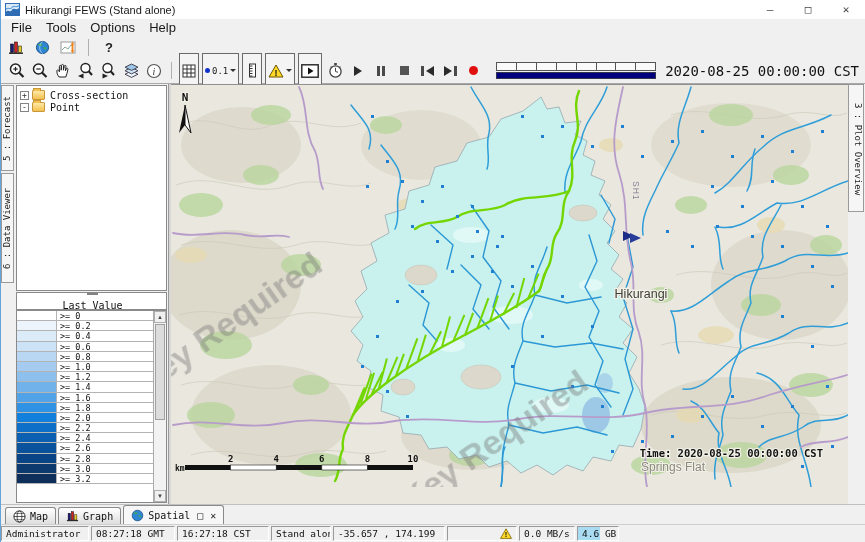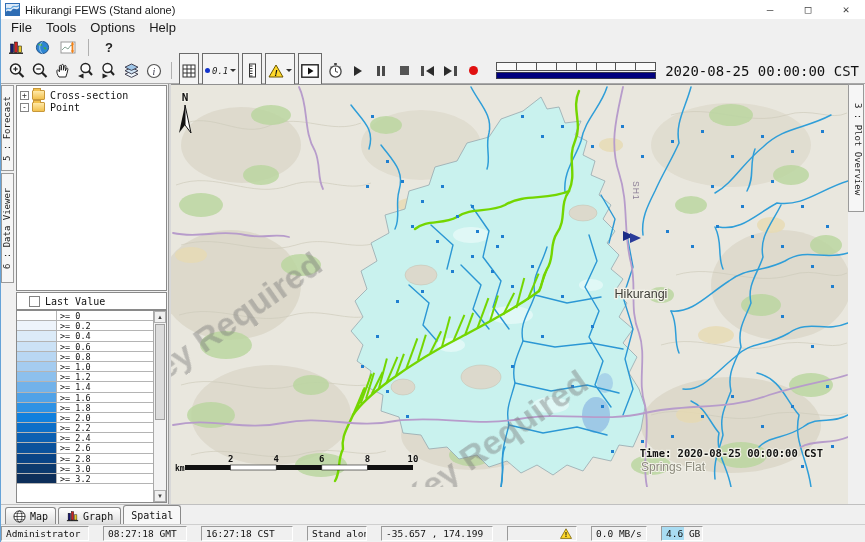--- a/index.html
+++ b/index.html
@@ -16,21 +16,21 @@
   
   .menubar { height:17px; background:#f0f0f0; display:flex; align-items:center; padding-left:3px; flex:0 0 auto; }
   .menuitem { font-size:13px; color:#1a1a1a; padding:1px 7px; }
 
   
   .toolbar1 { height:22px; display:flex; align-items:center; gap:6px; padding-left:5px; flex:0 0 auto; }
   .toolbar2 { height:26px; display:flex; align-items:center; gap:3px; padding:0 6px 0 5px; flex:0 0 auto; border-bottom:1px solid #a8a8a8; }
   .tbtn { display:flex; align-items:center; justify-content:center; height:20px; min-width:20px; }
   .sep { width:1px; height:17px; background:#b0b0b0; margin:0 4px; }
   .helpq { font-size:13px; font-weight:bold; color:#222; padding:0 6px; }
-  .boxbtn { border:1px solid #6a6a6a; background:#f4f4f4; height:35px; display:flex; align-items:center; justify-content:center; padding:0 2px; gap:2px;font-style:italic; }
+  .boxbtn { border:1px solid #6a6a6a; background:#f4f4f4; height:35px; display:flex; align-items:center; justify-content:center; padding:0 2px; gap:2px; }
   .ddcaret { width:0; height:0; border:3px solid transparent; border-top-color:#333; margin-top:3px; }
   .ddtext { font-family:"DejaVu Sans Mono",monospace; font-size:9px; color:#222; }
   .bluedot { width:5px; height:5px; border-radius:50%; background:#1133cc; }
   .tri { width:0; height:0; border-style:solid; }
   .tri.r { border-width:5px 0 5px 8px; border-color:transparent transparent transparent #2b2b2b; }
   .tri.l { border-width:5px 8px 5px 0; border-color:transparent #2b2b2b transparent transparent; }
   .pbar { width:3px; height:10px; background:#4a4a4a; }
   .stopsq { width:9px; height:9px; background:#555; }
   .rec { width:9px; height:9px; border-radius:50%; background:#e01010; }
   .pair { display:flex; gap:2px; align-items:center; }
@@ -54,46 +54,46 @@
   .trow { display:flex; align-items:center; height:12px; gap:3px; white-space:nowrap; }
   .expander { width:9px; height:9px; border:1px solid #848484; background:#fff; font-size:8px; line-height:7px; text-align:center; color:#333; flex:0 0 auto; }
   .folder { width:13px; height:10px; background:linear-gradient(#ffe9a8,#f2c14e); border:1px solid #c8983a; border-radius:1px; position:relative; flex:0 0 auto; }
   .folder::before { content:''; position:absolute; top:-3px; left:0; width:6px; height:2px; background:#f2c14e; border:1px solid #c8983a; border-bottom:none; }
   .bullet { width:6px; height:6px; border-radius:50%; background:#3a3a42; flex:0 0 auto; margin-left:2px; }
   .tlabel { padding:0 2px; color:#111; }
   .tlabel.sel { background:#2e64c8; color:#fff; }
   .kids { margin-left:8px; border-left:1px dotted #999; padding-left:0; }
   .kids .trow::before { content:''; width:7px; border-top:1px dotted #999; }
 
-  .lvrow { height:18px; background:#fff; border:1px solid #8a8a8a; margin:0 1px; display:flex; align-items:center; gap:5px; padding-left:12px; font-family:"DejaVu Sans Mono",monospace; font-size:10px; color:#111; }
+  .lvrow { height:18px; background:#fff; border:1px solid #8a8a8a; margin:0 1px; display:flex; align-items:center; gap:5px; padding-left:2px; font-family:"DejaVu Sans Mono",monospace; font-size:10px; color:#111;flex-direction:column; }
   .cbbox { width:11px; height:11px; background:#fff; border:1px solid #828282; }
   .legendwrap { flex:1; margin:0 1px 1px 1px; border:1px solid #8a8a8a; background:#fff; display:flex; min-height:0; overflow:hidden; }
   .legendtable { flex:1; overflow:hidden; }
   .lrow { display:flex; height:10.2px; border-bottom:1px solid #b4b4b4; }
   .lswatch { width:40px; border-right:1px solid #b4b4b4; flex:0 0 auto; }
   .llabel { font-family:"DejaVu Sans Mono",monospace; font-size:8.5px; line-height:10px; color:#111; padding-left:3px; }
   .vscroll { width:13px; background:#f2f2f2; border-left:1px solid #aaa; display:flex; flex-direction:column; flex:0 0 auto; }
   .sarrow { height:12px; background:#f0f0f0; border:1px solid #b0b0b0; font-size:6px; text-align:center; line-height:10px; color:#444; }
   .sthumb { height:96px; margin:1px; background:#dcdcdc; border:1px solid #a0a0a0; }
   .strack { flex:1; }
   .vsplit { width:2px; background:#d8d8d8; flex:0 0 auto; }
   .mapwrap { flex:1; position:relative; background:#e9e7de; border-top:1px solid #909090; overflow:hidden; }
   .mapwrap svg { display:block; }
 
   
   .tabbar { height:20px; background:#f0f0f0; display:flex; align-items:flex-end; gap:2px; padding-left:4px; flex:0 0 auto; border-top:1px solid #c0c0c0; }
   .btab { display:flex; align-items:center; gap:4px; height:17px; border:1px solid #8a8a8a; border-bottom:none; border-radius:3px 3px 0 0; background:linear-gradient(#ffffff,#dedede); padding:0 7px; font-family:"DejaVu Sans Mono",monospace; font-size:10px; color:#111; }
-  .btab.active { height:19px; background:#f7f7f7;flex-direction:column; }
+  .btab.active { height:19px; background:#f7f7f7; }
   .tabglyph { font-size:10px; font-weight:bold; color:#222; margin-left:3px; font-family:"DejaVu Sans Mono",monospace; }
 
   .logsrow { height:18px; display:flex; align-items:center; padding-left:4px; flex:0 0 auto; }
   .logsbtn { height:15px; border:1px solid #707070; background:linear-gradient(#fdfdfd,#e3e3e3); font-family:"DejaVu Sans Mono",monospace; font-size:9px; color:#111; padding:0 6px; border-radius:2px; }
 
   
-  .statusbar { height:18px; display:flex; align-items:stretch; padding:1px 1px 1px 0; gap:14px; flex:0 0 auto; border-top:1px solid #cfcfcf; }
+  .statusbar { height:18px; display:flex; align-items:stretch; padding:1px 1px 1px 0; gap:2px; flex:0 0 auto; border-top:1px solid #cfcfcf; }
   .sfield { border:1px solid; border-color:#9a9a9a #ffffff #ffffff #9a9a9a; background:#f0f0f0; font-family:"DejaVu Sans Mono",monospace; font-size:9.5px; color:#111; display:flex; align-items:center; padding:0 4px; white-space:nowrap; overflow:hidden; }
   .f-user{width:88px;} .f-sys{flex:1;} .f-gmt{width:84px;} .f-cst{width:92px;} .f-mode{width:60px;}
   .f-coord{width:112px;} .f-warn{width:70px; justify-content:flex-end;} .f-rate{width:56px;} 
   .f-mem{width:42px; background:linear-gradient(90deg,#a9dcf2 0 55%,#f0f0f0 55%);}
 </style>
 </head>
 <body>
 
 <div class="app">
 

